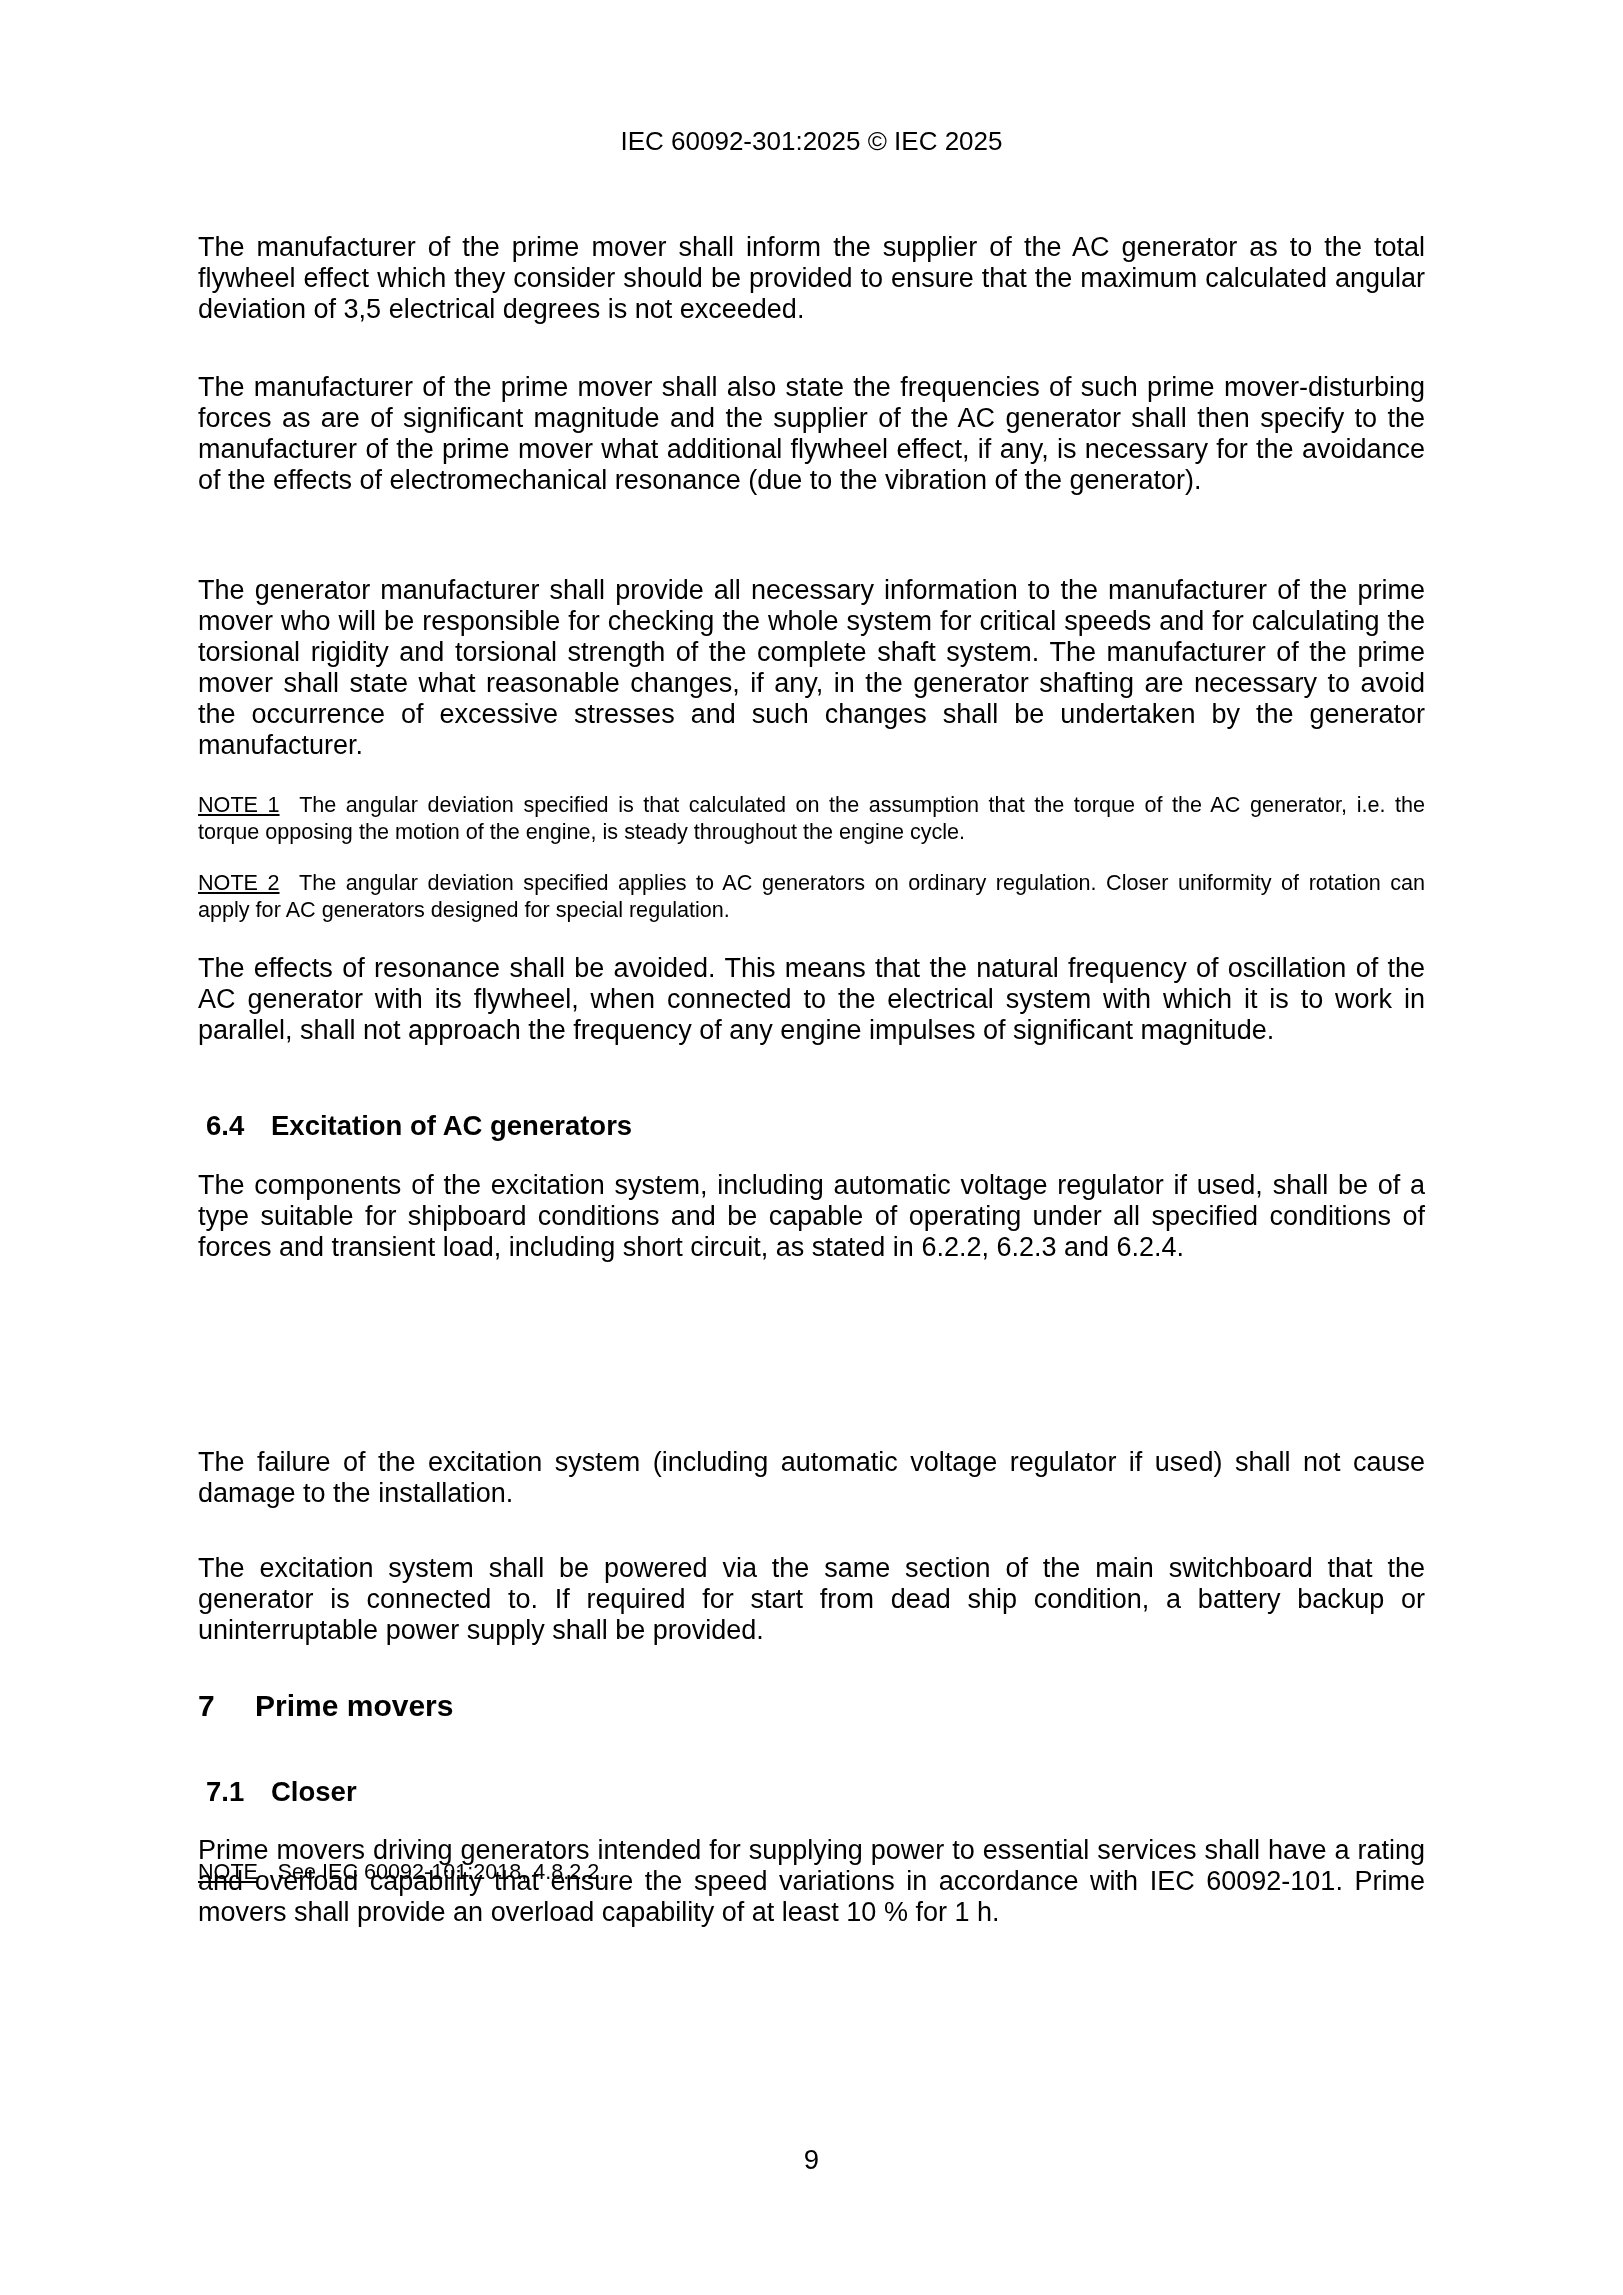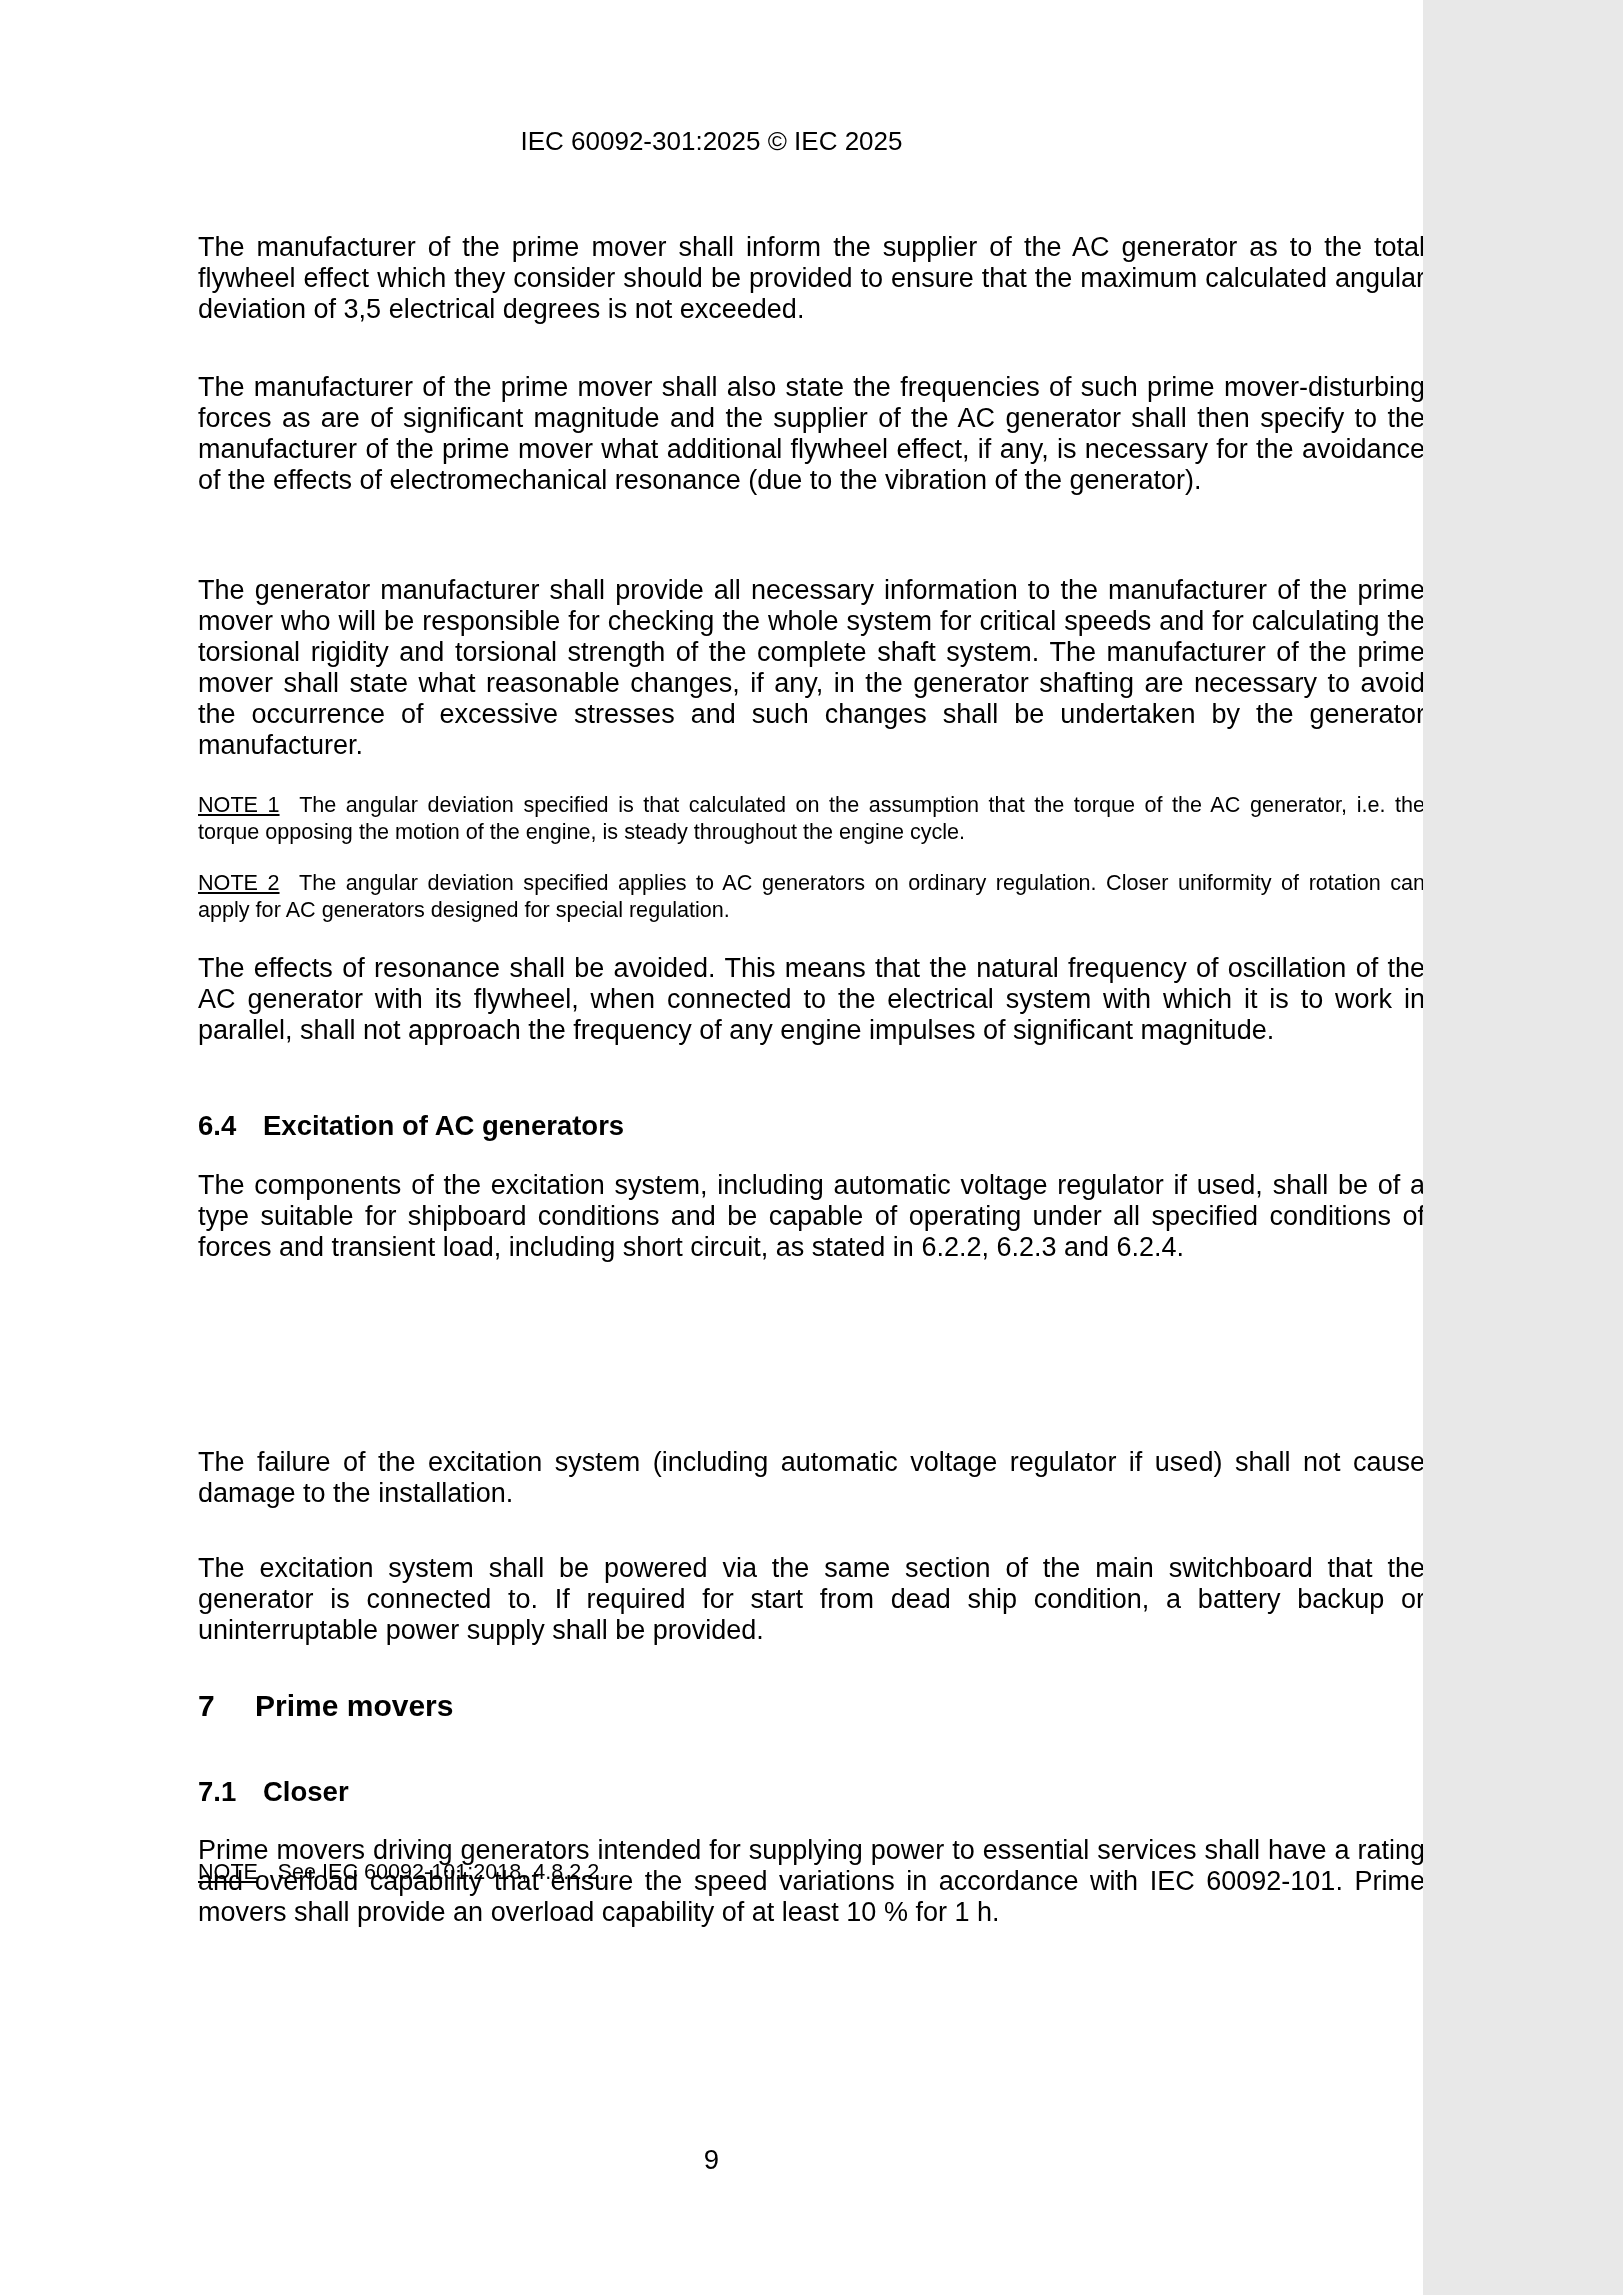--- a/index.html
+++ b/index.html
@@ -2,21 +2,21 @@
 <html style="font-size:10.5px"><head>
 <meta charset="utf-8">
 <style>
   html, body {
     margin: 0;
     padding: 0;
     background: #e8e8e8;
   }
   .page {
     position: relative;
-    width: 1423px;
+    width: 1623px;
     height: 2295px;
     background: #ffffff;
     font-family: "Liberation Sans", sans-serif;
     color: #000000;
     overflow: hidden;
   }
   .block {
     position: absolute;
     left: 198px;
     width: 1227px;
@@ -42,20 +42,21 @@
   }
   .note-label {
     padding-right: 19.6px;
     text-decoration: underline;
   }
   .heading-sub {
     font-size: 27.5px;
     line-height: 33px;
     font-weight: bold;
     white-space: nowrap;
+    margin-left: 8px;
   }
   .heading-clause {
     font-size: 30px;
     line-height: 34px;
     font-weight: bold;
     white-space: nowrap;
   }
   .h-num-sub {
     display: inline-block;
     width: 65px;

